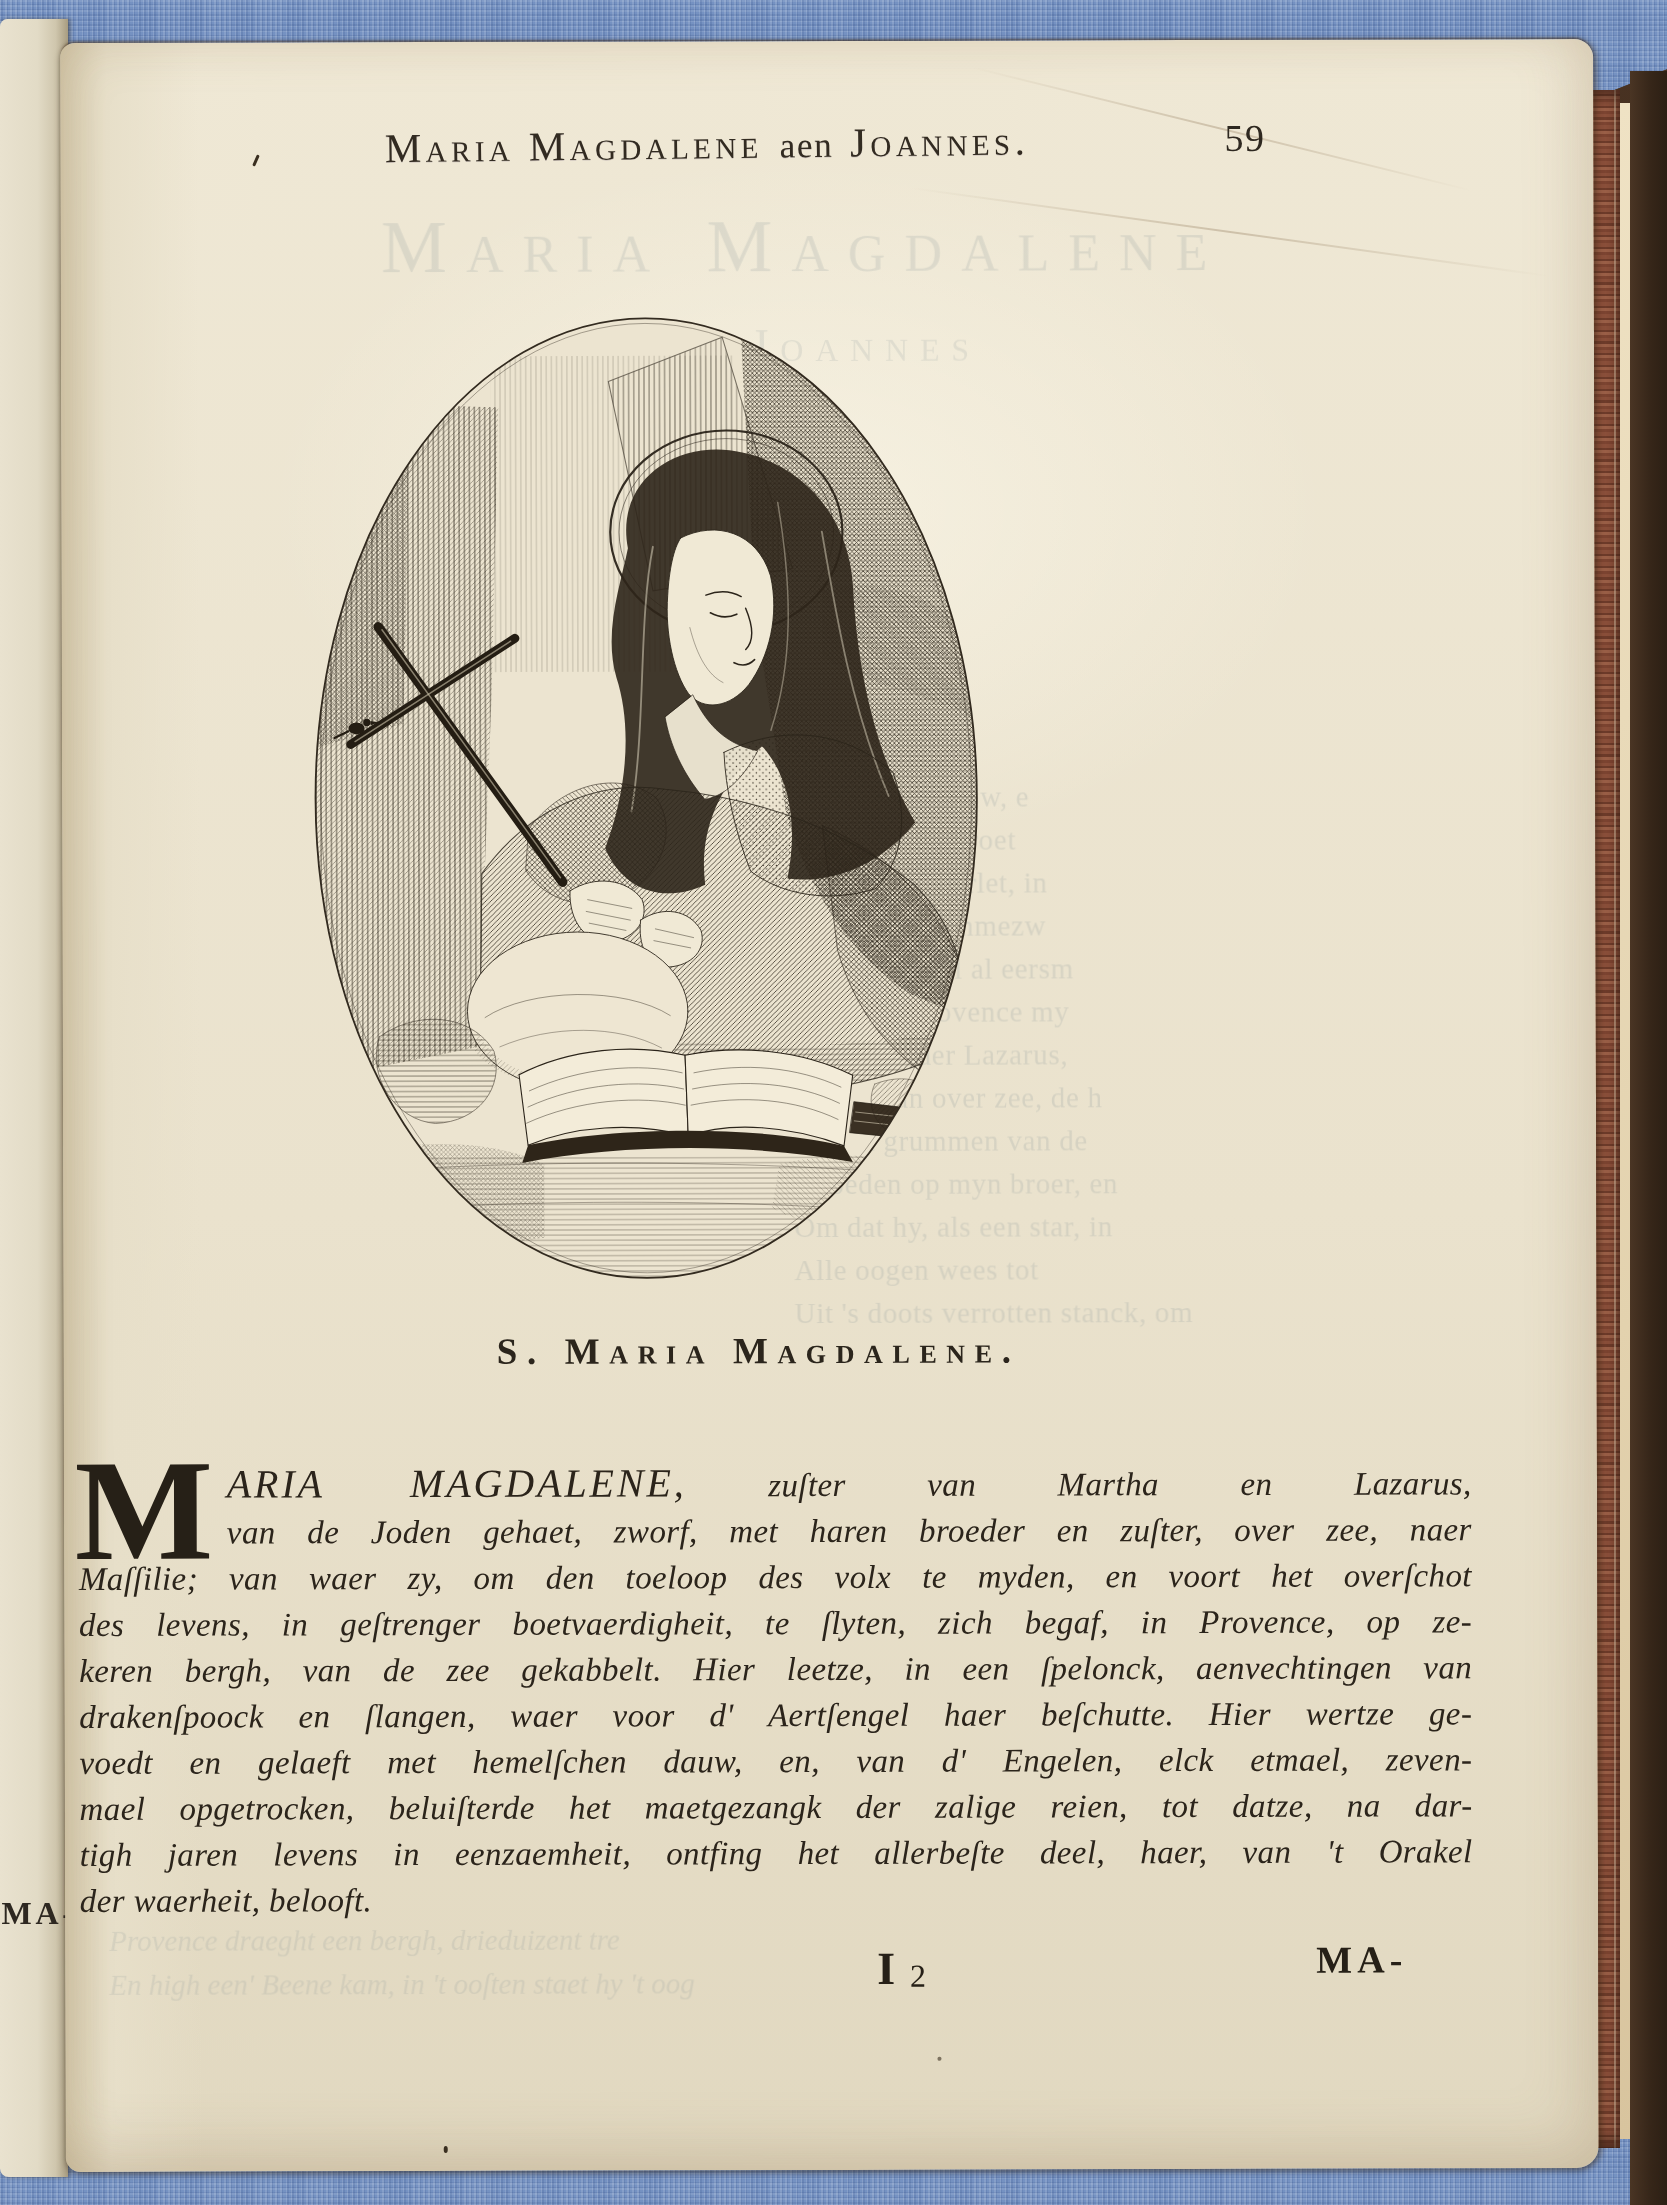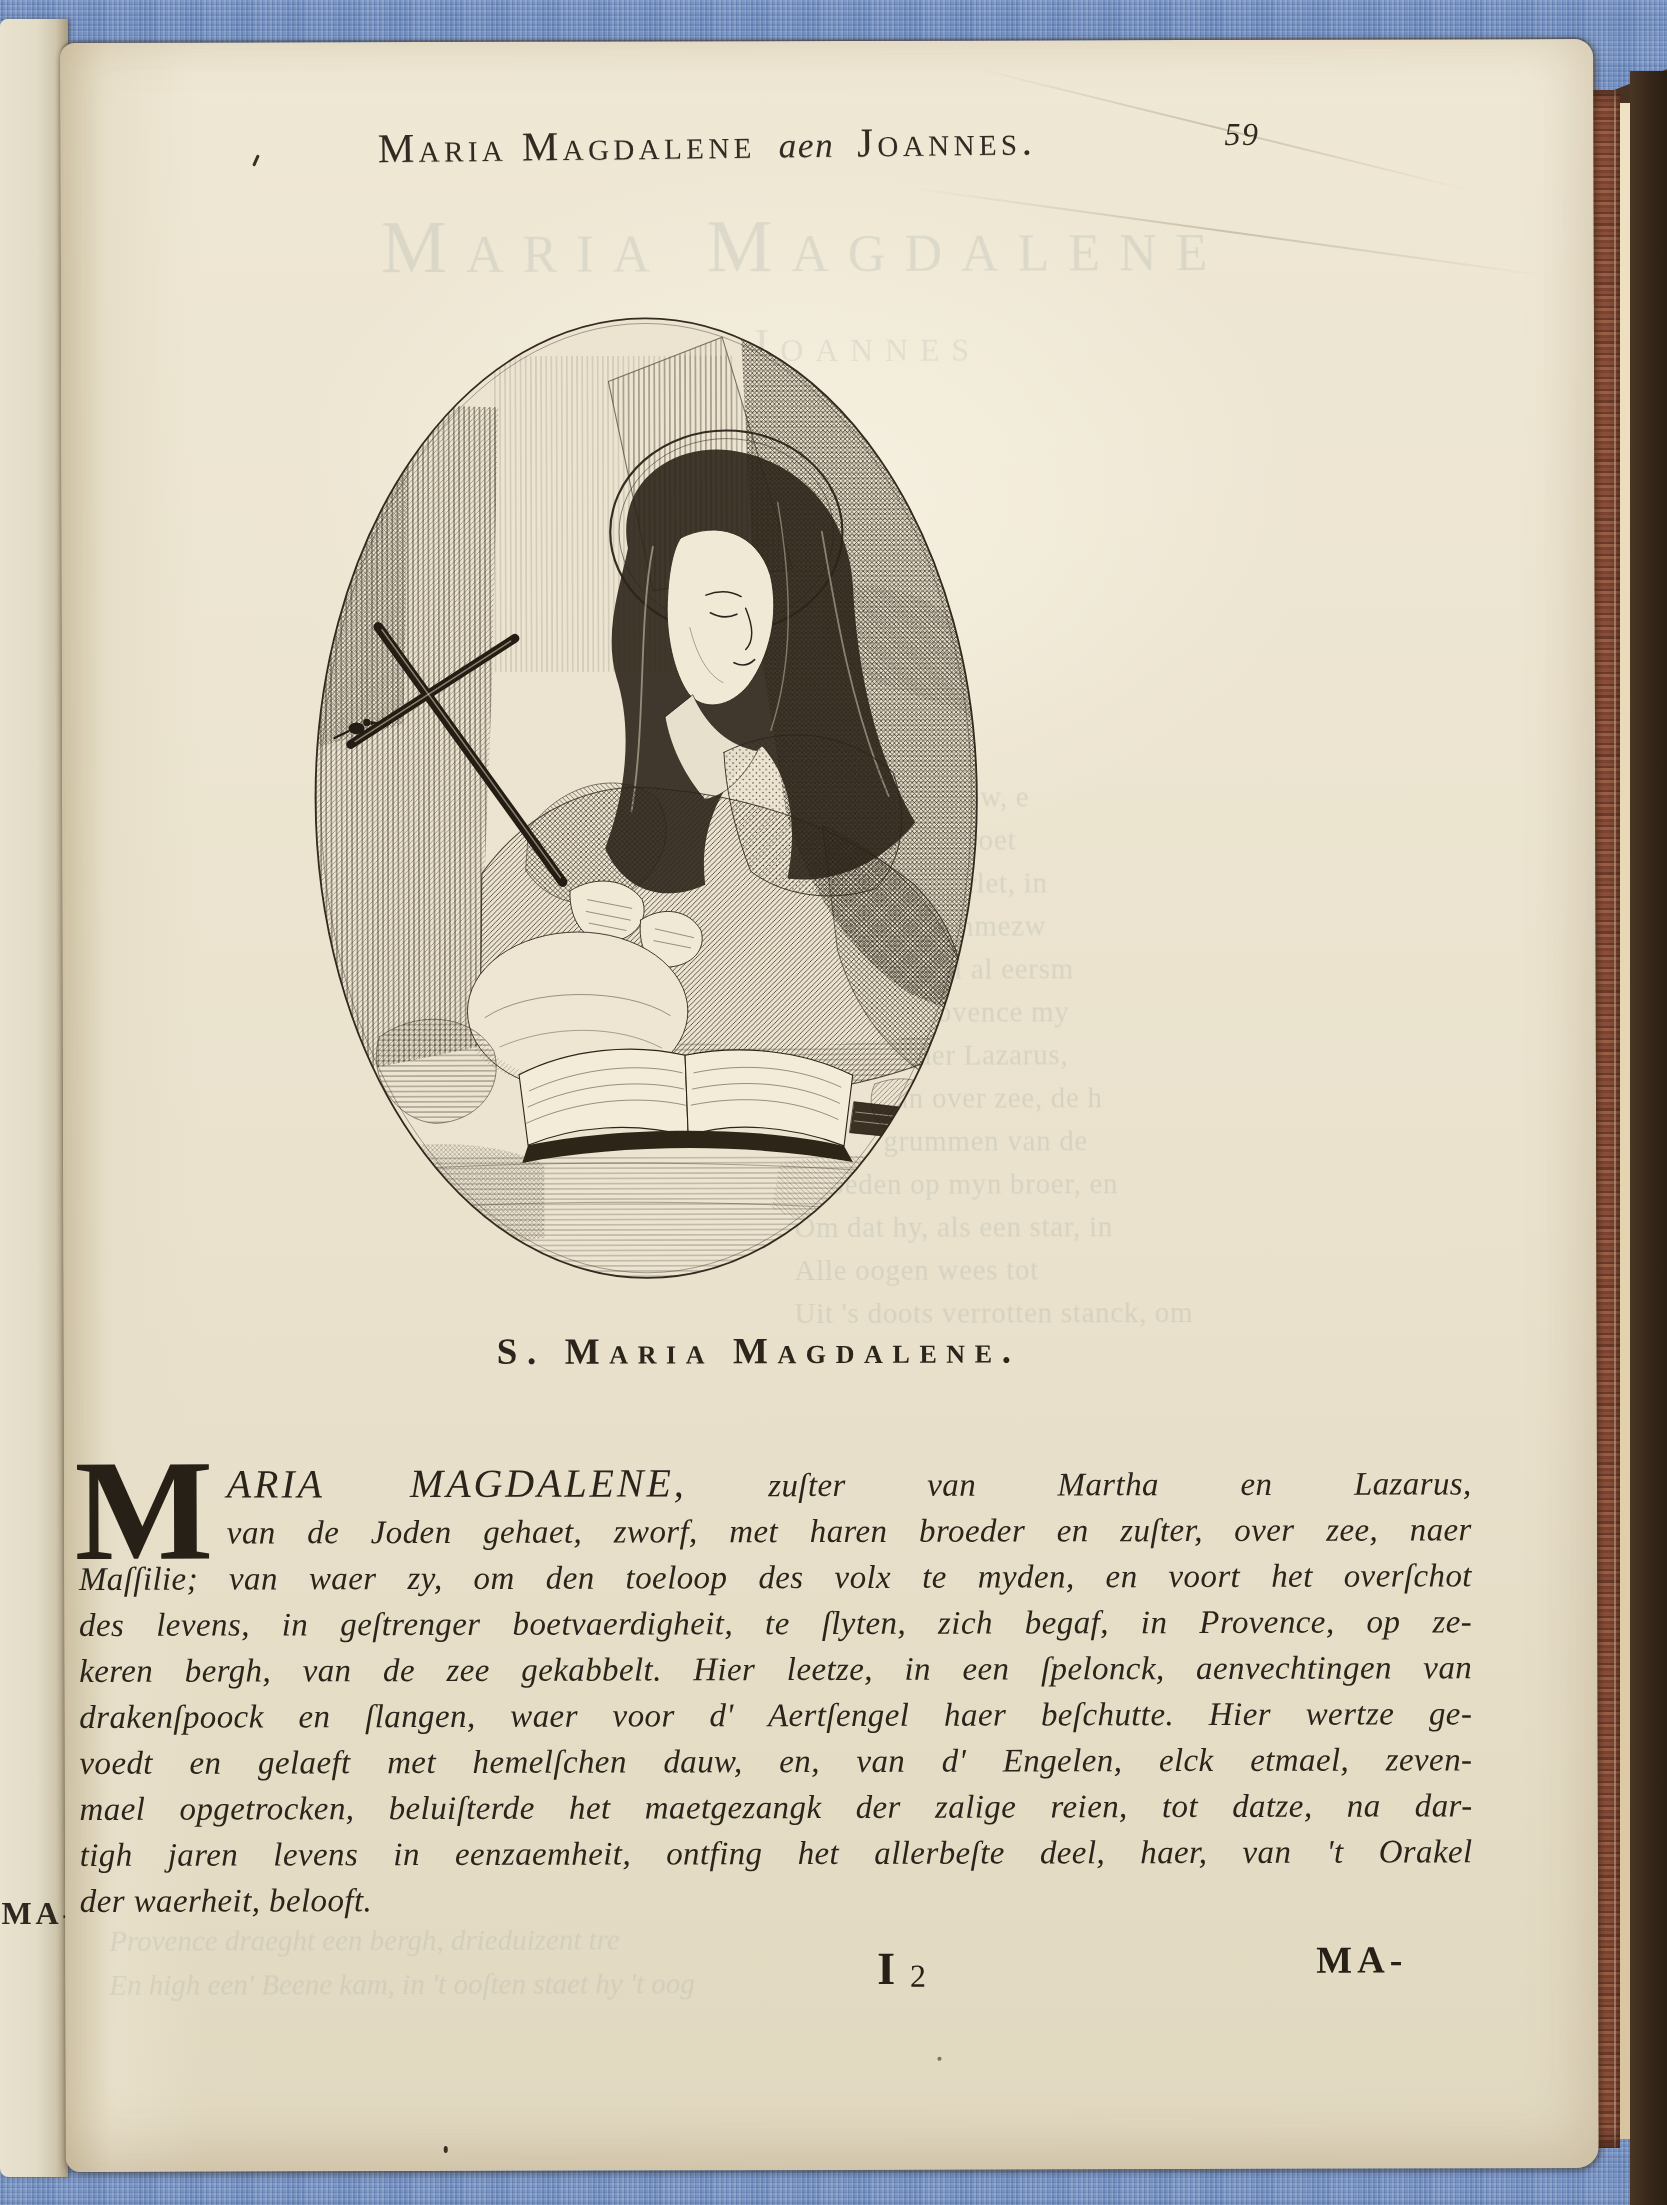--- a/index.html
+++ b/index.html
@@ -44,22 +44,22 @@
   .c2{left:904px;top:88px;width:515px;transform:rotate(14deg);}
   .speck{position:absolute;background:#3a2f20;border-radius:50%;}
   .s1{left:378px;top:2104px;width:4.4px;height:6.6px;}
   .s2{left:194px;top:112px;width:2.9px;height:11.8px;transform:rotate(24deg);border-radius:1.5px;}
   .s3{left:872px;top:2016px;width:3.7px;height:3.7px;opacity:.6;}
   .sc{font-variant:small-caps;}
   
   .header{position:absolute;left:132px;top:74px;width:1029px;text-align:center;
     font-size:41px;line-height:59px;letter-spacing:4.4px;color:#322b21;transform:rotate(-.55deg);
     text-shadow:0 0.7px 0 rgba(60,40,90,.18);}
-  .header .mid{font-size:.86em;letter-spacing:1.5px;margin:0 23px;font-style:italic;}
-  .pageno{position:absolute;left:1164px;top:76px;font-size:32px;color:#2e2820;letter-spacing:1.5px;font-style:italic;}
+  .header .mid{font-size:.86em;letter-spacing:1.5px;margin:0 17px;}
+  .pageno{position:absolute;left:1164px;top:76px;font-size:38px;color:#2e2820;letter-spacing:1.5px;}
   
   .ghost{position:absolute;color:#6e8089;pointer-events:none;filter:blur(0.7px);}
   .gt1{left:221px;top:163px;width:1044px;text-align:center;font-variant:small-caps;
     font-size:74px;letter-spacing:19px;opacity:.15;}
   .gt2{left:309px;top:278px;width:867px;text-align:center;font-variant:small-caps;
     font-size:46px;letter-spacing:11.8px;opacity:.13;}
   .ghost-col{position:absolute;left:731px;top:606px;width:757px;opacity:.17;
     color:#73858d;filter:blur(0.5px);}
   .ghost-col span{display:block;font-size:29px;line-height:43px;letter-spacing:0.7px;}
   .gb{left:44px;width:809px;font-size:29px;opacity:.14;font-style:italic;}

